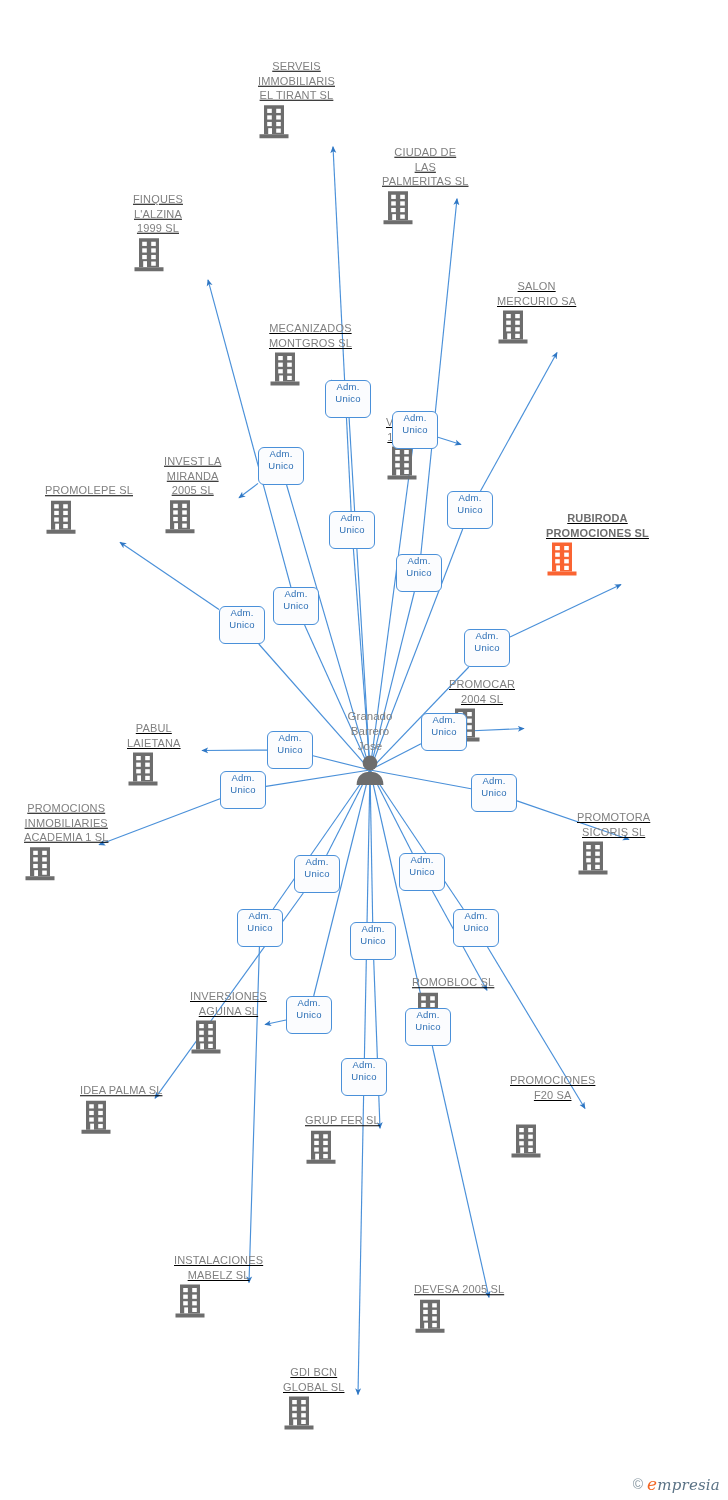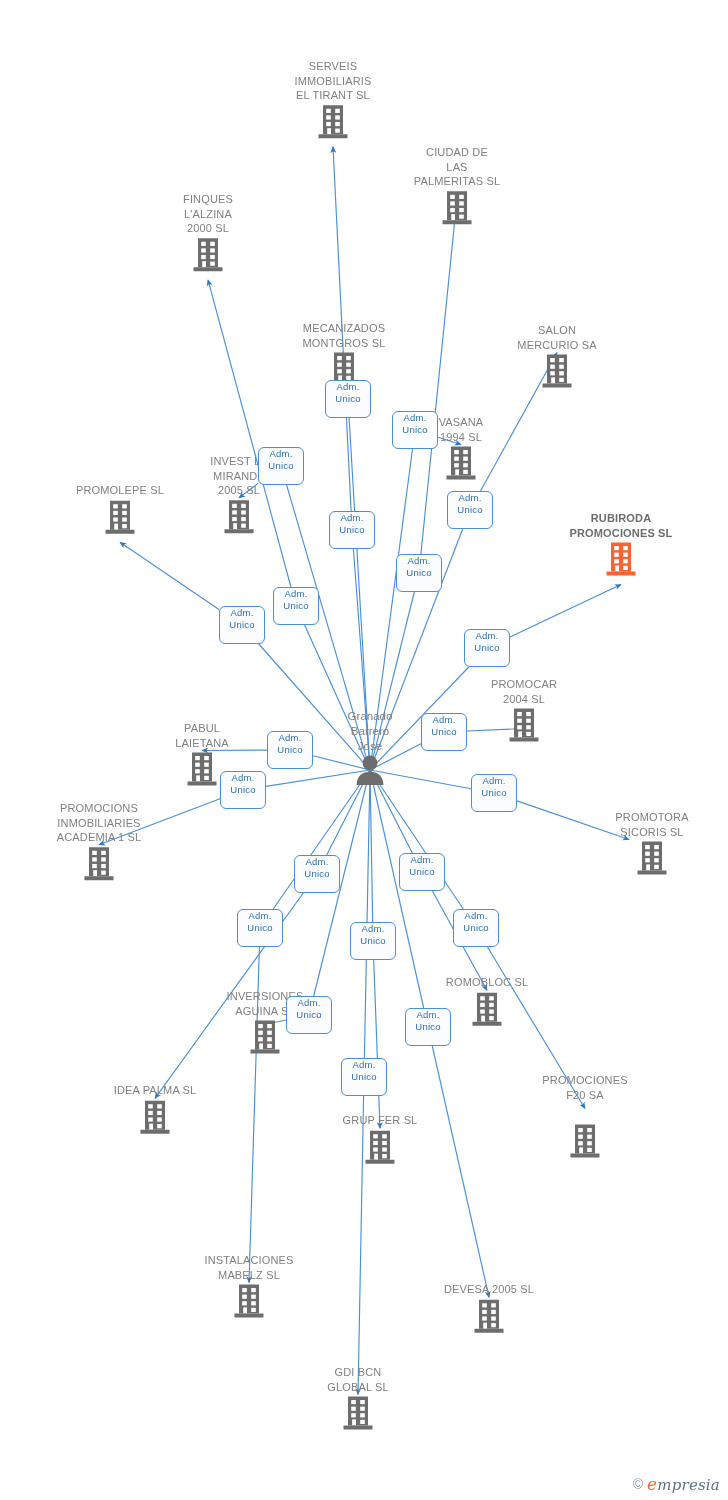--- a/index.html
+++ b/index.html
@@ -25,23 +25,24 @@
     top: 0;
     width: 728px;
     height: 1500px;
     pointer-events: none;
   }
   .node {
     position: absolute;
     transform: translate(-50%, -50%);
     display: flex;
     flex-direction: column;
-    align-items: center;
+    align-items: flex-start;
     width: 150px;
     margin-left: 0;
+    text-decoration: underline;
   }
   .node .caption {
     font-size: 11px;
     line-height: 14.5px;
     color: #808080;
     text-align: center;
     letter-spacing: 0.15px;
     white-space: pre-line;
     order: 1;
   }
@@ -205,35 +206,35 @@
             <rect x="9.2" y="18.2" width="4.6" height="4.2" fill="#fff"></rect>
             <rect x="18.2" y="18.2" width="4.6" height="4.2" fill="#fff"></rect>
             <rect x="10.2" y="24.4" width="3.8" height="6.1" fill="#fff"></rect>
             <rect x="18.2" y="24.8" width="4.6" height="4.2" fill="#fff"></rect>
             <rect x="1.5" y="30.5" width="29" height="4" fill="#6d6d6d"></rect>
           </svg></div>
       </div>
       <div class="node" style="left: 208px; top: 234px;">
         <div class="caption">FINQUES
 L'ALZINA
-2000 SL</div>
-        <div class="bld"><svg width="32" height="36" viewBox="0 0 32 36" aria-hidden="true">
-            <rect x="6" y="1.5" width="20" height="29" fill="#6d6d6d"></rect>
-            <rect x="9.2" y="5" width="4.6" height="4.2" fill="#fff"></rect>
-            <rect x="18.2" y="5" width="4.6" height="4.2" fill="#fff"></rect>
-            <rect x="9.2" y="11.6" width="4.6" height="4.2" fill="#fff"></rect>
-            <rect x="18.2" y="11.6" width="4.6" height="4.2" fill="#fff"></rect>
-            <rect x="9.2" y="18.2" width="4.6" height="4.2" fill="#fff"></rect>
-            <rect x="18.2" y="18.2" width="4.6" height="4.2" fill="#fff"></rect>
-            <rect x="10.2" y="24.4" width="3.8" height="6.1" fill="#fff"></rect>
-            <rect x="18.2" y="24.8" width="4.6" height="4.2" fill="#fff"></rect>
-            <rect x="1.5" y="30.5" width="29" height="4" fill="#6d6d6d"></rect>
-          </svg></div>
-      </div>
-      <div class="node" style="left: 557px; top: 314px; margin-top: 44px;">
+1999 SL</div>
+        <div class="bld"><svg width="32" height="36" viewBox="0 0 32 36" aria-hidden="true">
+            <rect x="6" y="1.5" width="20" height="29" fill="#6d6d6d"></rect>
+            <rect x="9.2" y="5" width="4.6" height="4.2" fill="#fff"></rect>
+            <rect x="18.2" y="5" width="4.6" height="4.2" fill="#fff"></rect>
+            <rect x="9.2" y="11.6" width="4.6" height="4.2" fill="#fff"></rect>
+            <rect x="18.2" y="11.6" width="4.6" height="4.2" fill="#fff"></rect>
+            <rect x="9.2" y="18.2" width="4.6" height="4.2" fill="#fff"></rect>
+            <rect x="18.2" y="18.2" width="4.6" height="4.2" fill="#fff"></rect>
+            <rect x="10.2" y="24.4" width="3.8" height="6.1" fill="#fff"></rect>
+            <rect x="18.2" y="24.8" width="4.6" height="4.2" fill="#fff"></rect>
+            <rect x="1.5" y="30.5" width="29" height="4" fill="#6d6d6d"></rect>
+          </svg></div>
+      </div>
+      <div class="node" style="left: 572px; top: 314px;">
         <div class="caption">SALON
 MERCURIO SA</div>
         <div class="bld"><svg width="32" height="36" viewBox="0 0 32 36" aria-hidden="true">
             <rect x="6" y="1.5" width="20" height="29" fill="#6d6d6d"></rect>
             <rect x="9.2" y="5" width="4.6" height="4.2" fill="#fff"></rect>
             <rect x="18.2" y="5" width="4.6" height="4.2" fill="#fff"></rect>
             <rect x="9.2" y="11.6" width="4.6" height="4.2" fill="#fff"></rect>
             <rect x="18.2" y="11.6" width="4.6" height="4.2" fill="#fff"></rect>
             <rect x="9.2" y="18.2" width="4.6" height="4.2" fill="#fff"></rect>
             <rect x="18.2" y="18.2" width="4.6" height="4.2" fill="#fff"></rect>

